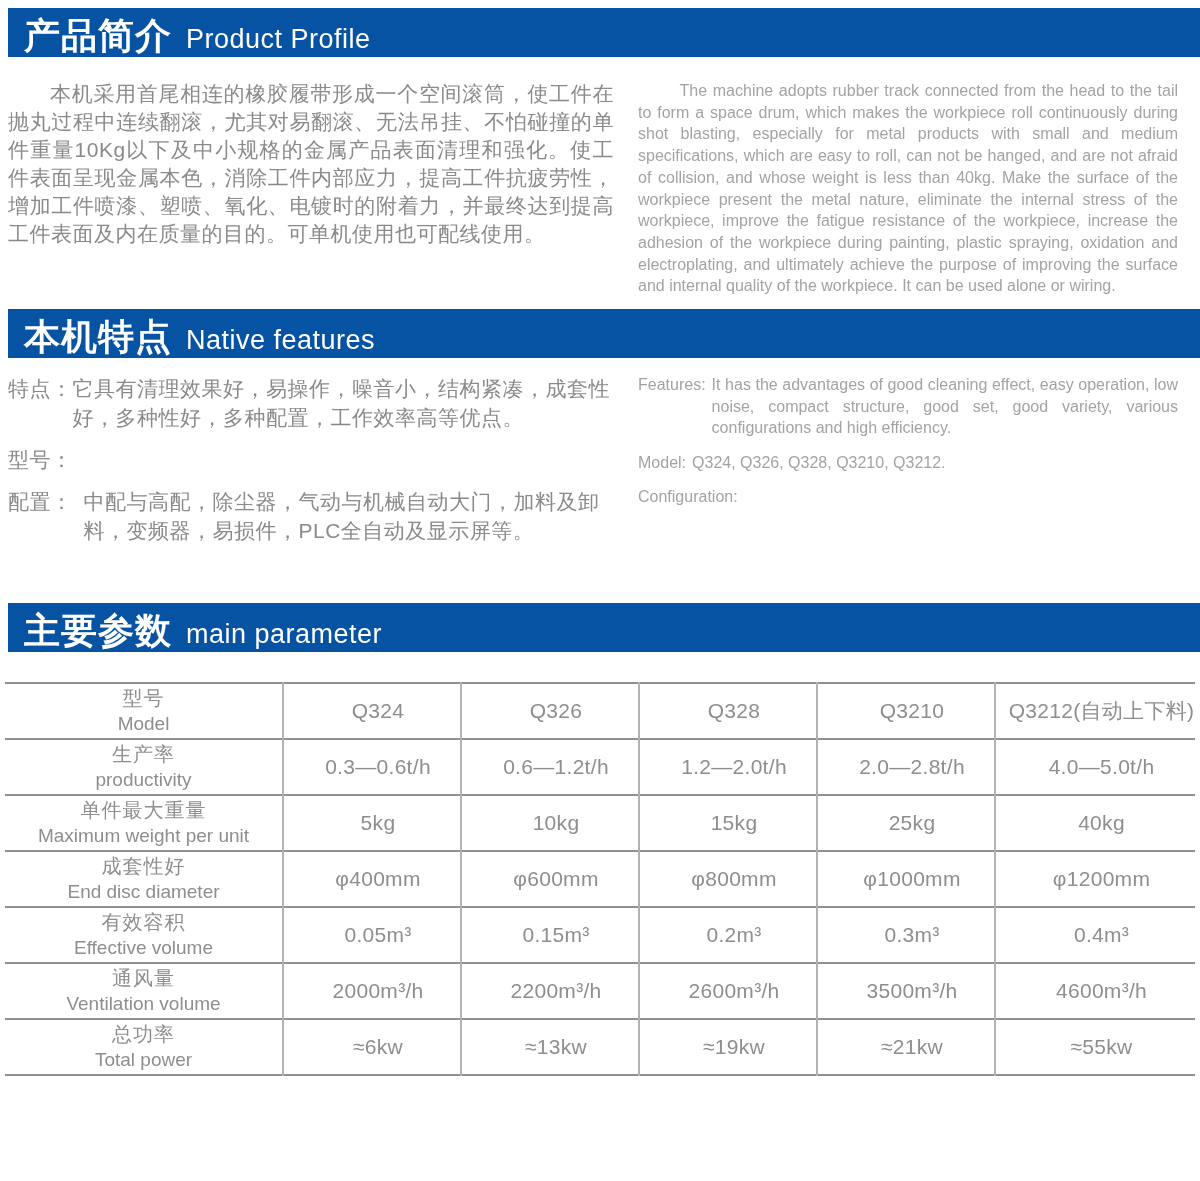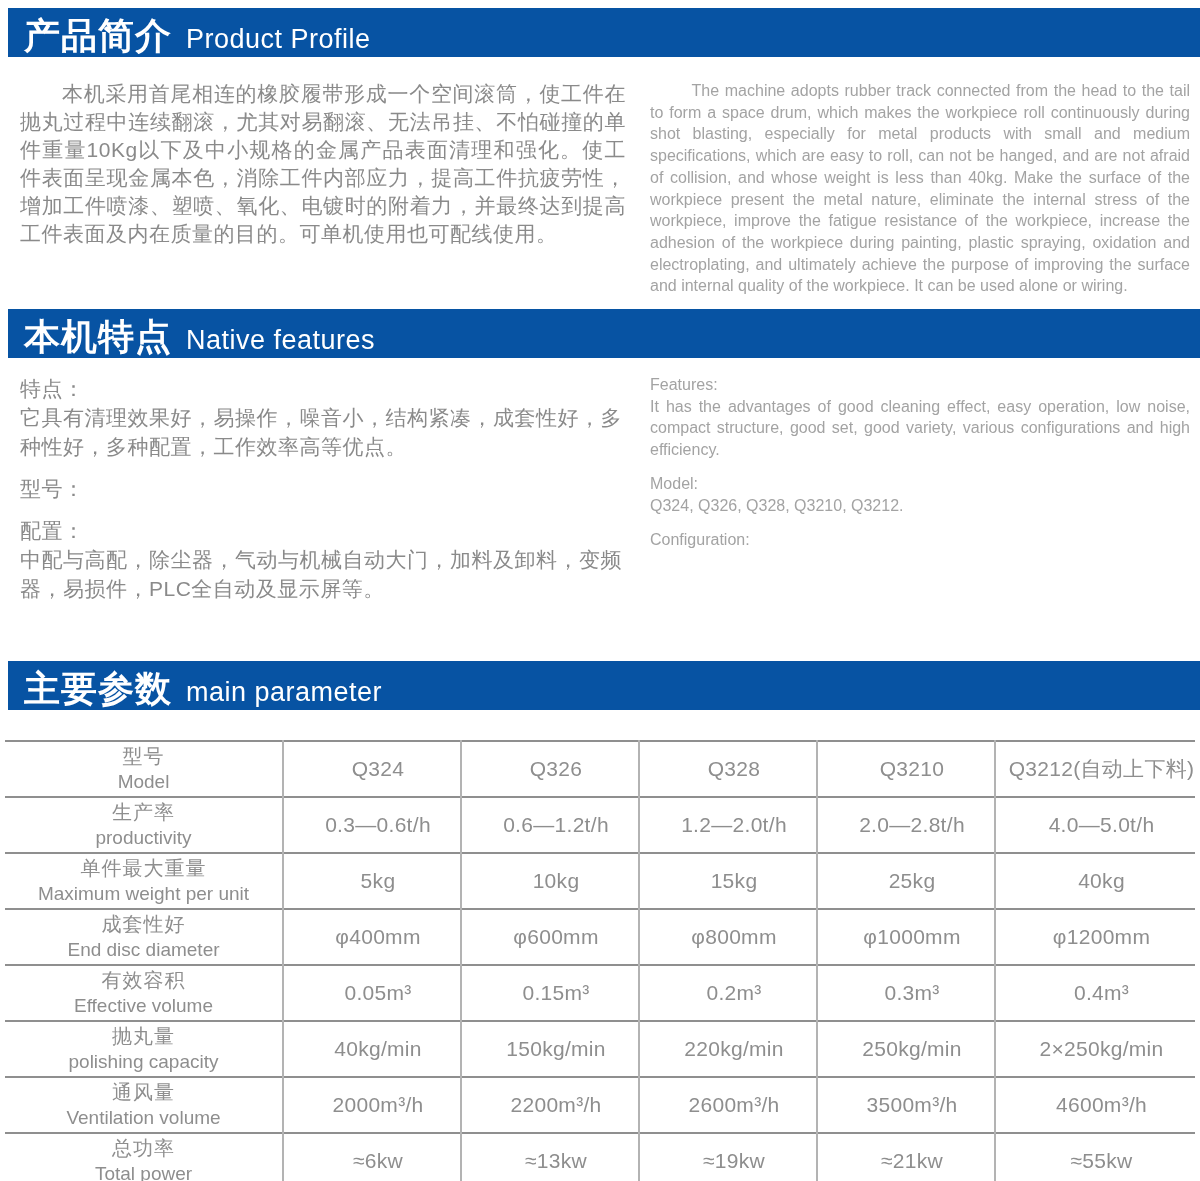--- a/index.html
+++ b/index.html
@@ -27,42 +27,42 @@
   .band-zh{font-size:36px;font-weight:700;letter-spacing:1px;line-height:42px;}
   .band-en{font-size:27px;font-weight:300;margin-left:14px;letter-spacing:.5px;}
   .band1{margin-top:8px;}
   .band2{margin-top:12px;}
   .band3{margin-top:58px;}
 
   
   .two-col{display:flex;}
   .profile-body{margin-top:23px;}
   .features-body{margin-top:16px;}
-  .col-zh{margin-left:20px;width:606px;}
+  .col-zh{margin-left:8px;width:606px;}
   .col-en{margin-left:24px;width:540px;}
 
   .zh-para{
     font-size:21px;
     line-height:28px;
     color:var(--zh-text);
     text-align:justify;
     text-indent:2em;
     letter-spacing:.5px;
   }
   .en-para{
     font-size:16px;
     line-height:21.7px;
     color:var(--en-text);
     text-align:justify;
     text-indent:2.6em;
   }
 
   
-  .item{display:flex;margin-bottom:13px;flex-direction:column;}
-  .item:last-child{margin-bottom:0;}
+  .item{display:flex;margin-bottom:13px;}
+  .item:last-child{margin-bottom:0;gap:11px;}
   .item .label{white-space:nowrap;}
   .item .text{flex:1;}
   .zh-item{font-size:21px;line-height:29px;color:var(--zh-text);letter-spacing:.5px;}
   .en-item{font-size:16px;line-height:21.5px;color:var(--en-text);}
   .en-item .label{margin-right:6px;}
   .en-item .text{text-align:justify;}
 
   
   .tbl-wrap{margin:30px 5px 0 5px;}
   table{
@@ -199,31 +199,20 @@
       <div class="lbl-zh">有效容积</div>
       <div class="lbl-en">Effective volume</div>
     </th>
     <td class="val">0.05m³</td>
     <td class="val">0.15m³</td>
     <td class="val">0.2m³</td>
     <td class="val">0.3m³</td>
     <td class="val">0.4m³</td>
   </tr>
 
-  <tr class="param-row">
-    <th class="label-cell">
-      <div class="lbl-zh">抛丸量</div>
-      <div class="lbl-en">polishing capacity</div>
-    </th>
-    <td class="val">40kg/min</td>
-    <td class="val">150kg/min</td>
-    <td class="val">220kg/min</td>
-    <td class="val">250kg/min</td>
-    <td class="val">2×250kg/min</td>
-  </tr>
 
   <tr class="param-row">
     <th class="label-cell">
       <div class="lbl-zh">通风量</div>
       <div class="lbl-en">Ventilation volume</div>
     </th>
     <td class="val">2000m³/h</td>
     <td class="val">2200m³/h</td>
     <td class="val">2600m³/h</td>
     <td class="val">3500m³/h</td>

